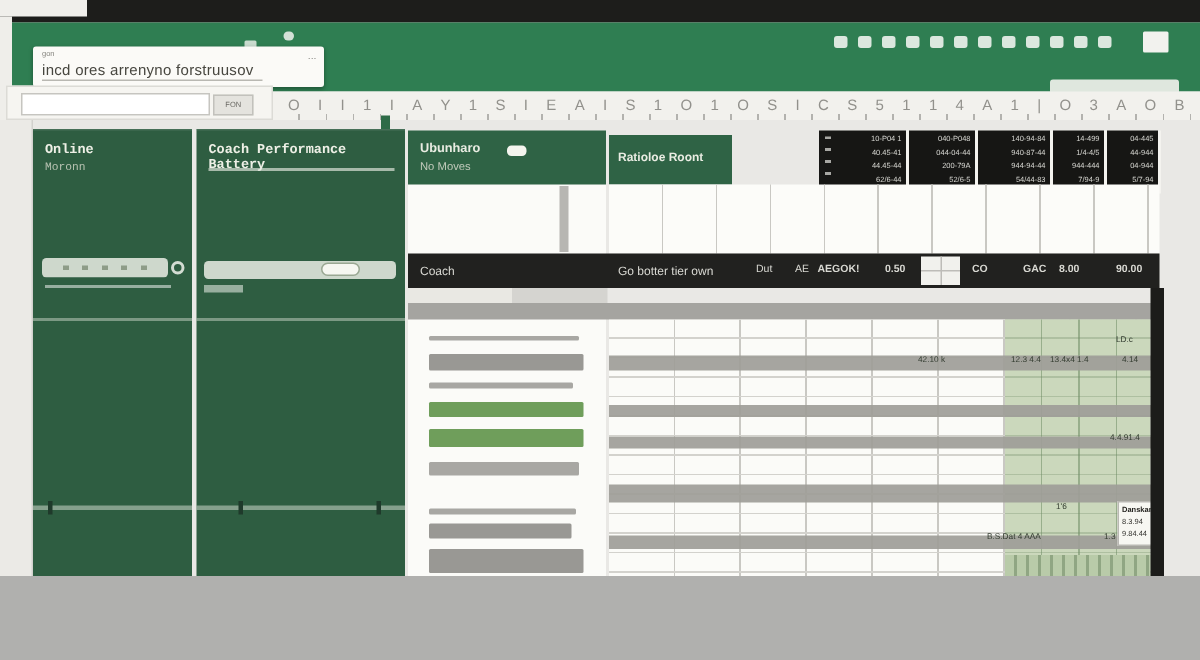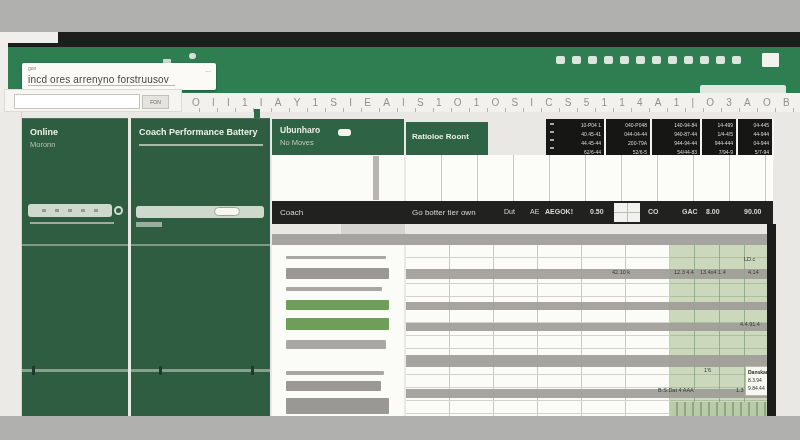--- a/index.html
+++ b/index.html
@@ -1,17 +1,17 @@
 <!DOCTYPE html>
 <html><head>
 <meta charset="utf-8">
 <style>
   html,body{margin:0;padding:0;}
   body{font-family:"Liberation Sans",sans-serif;background:#b0b0ae;}
-  .screen{position:relative;width:800px;height:384px;overflow:hidden;background:#e9e8e5;margin-top:32px;}
+  .screen{position:relative;width:800px;height:384px;overflow:hidden;background:#e9e8e5;}
   .abs{position:absolute;}
 
   
   .top-black{left:0;top:0;width:800px;height:15px;background:#1d1d1b;}
   .top-corner{left:0;top:0;width:58px;height:11px;background:#f0efeb;}
   .left-margin{left:0;top:11px;width:8px;height:70px;background:#efeeea;}
   .ribbon{left:8px;top:15px;width:792px;height:46px;background:#2f7e52;}
   .ribbon-tab-light{left:700px;top:53px;width:86px;height:11px;background:#dfe7de;border-radius:2px 2px 0 0;}
   .ribbon-icons{left:556px;top:24px;display:flex;gap:7px;}
   .ribbon-icon{width:9px;height:8px;background:rgba(244,246,241,.88);border-radius:2px;}
@@ -28,21 +28,21 @@
   .search-input{position:absolute;left:9px;top:4px;width:118px;height:13px;background:#ffffff;border:1px solid #c6c5c0;font-size:6px;color:#999;padding:0 3px;box-sizing:content-box;}
   .tool-btn{position:absolute;left:137px;top:5px;width:25px;height:12px;background:#e4e3de;border:1px solid #c2c1bc;font-size:5px;color:#6b6a65;text-align:center;line-height:12px;}
 
   .col-headers{left:182px;top:61px;width:618px;height:19px;background:#f2f1ed;border-bottom:1px solid #cfcecа;display:flex;justify-content:space-between;align-items:center;padding:0 10px;box-sizing:border-box;}
   .col-letter{font-size:10px;color:#92918c;}
   .hdr-ticks{left:182px;top:76px;width:618px;height:4px;background:repeating-linear-gradient(90deg,transparent 0 17px,#b3b2ae 17px 18px);}
   .cell-marker{left:254px;top:77px;width:6px;height:11px;background:#2e6b47;}
 
   
   .gutter{left:0;top:80px;width:22px;height:342px;background:#ebeae6;border-right:1px solid #d2d1cd;box-sizing:border-box;}
-  .panel{background:#2e5d41;box-shadow:inset 0 1px 0 rgba(255,255,255,.12);}
+  .panel{background:#2e5d41;box-shadow:inset 0 1px 0 rgba(255,255,255,.12);font-family:Liberation Mono, monospace;}
   .panel1{left:22px;top:86px;width:106px;height:334px;}
   .panel2{left:131px;top:86px;width:139px;height:334px;}
   .p-title{position:absolute;left:8px;top:9px;font-size:9px;font-weight:bold;color:#eef0e6;}
   .p-sub{position:absolute;left:8px;top:22px;font-size:7.5px;color:#b7c2b1;}
   .p2-underline{position:absolute;left:8px;top:26px;width:124px;height:2px;background:rgba(232,237,227,.65);}
   .p-widget{position:absolute;background:rgba(234,237,229,.85);border-radius:3px;}
   .p1-widget{left:6px;top:86px;width:84px;height:13px;background-image:repeating-linear-gradient(90deg,transparent 0 9px,#8e9c88 9px 13px);background-size:70px 3px;background-position:5px 5px;background-repeat:no-repeat;}
   .p1-circle{position:absolute;left:92px;top:88px;width:9px;height:9px;border:2px solid rgba(240,242,236,.85);border-radius:50%;box-sizing:border-box;}
   .p1-line2{position:absolute;left:8px;top:104px;width:84px;height:2px;background:rgba(255,255,255,.5);}
   .p2-widget{left:5px;top:88px;width:128px;height:12px;}

